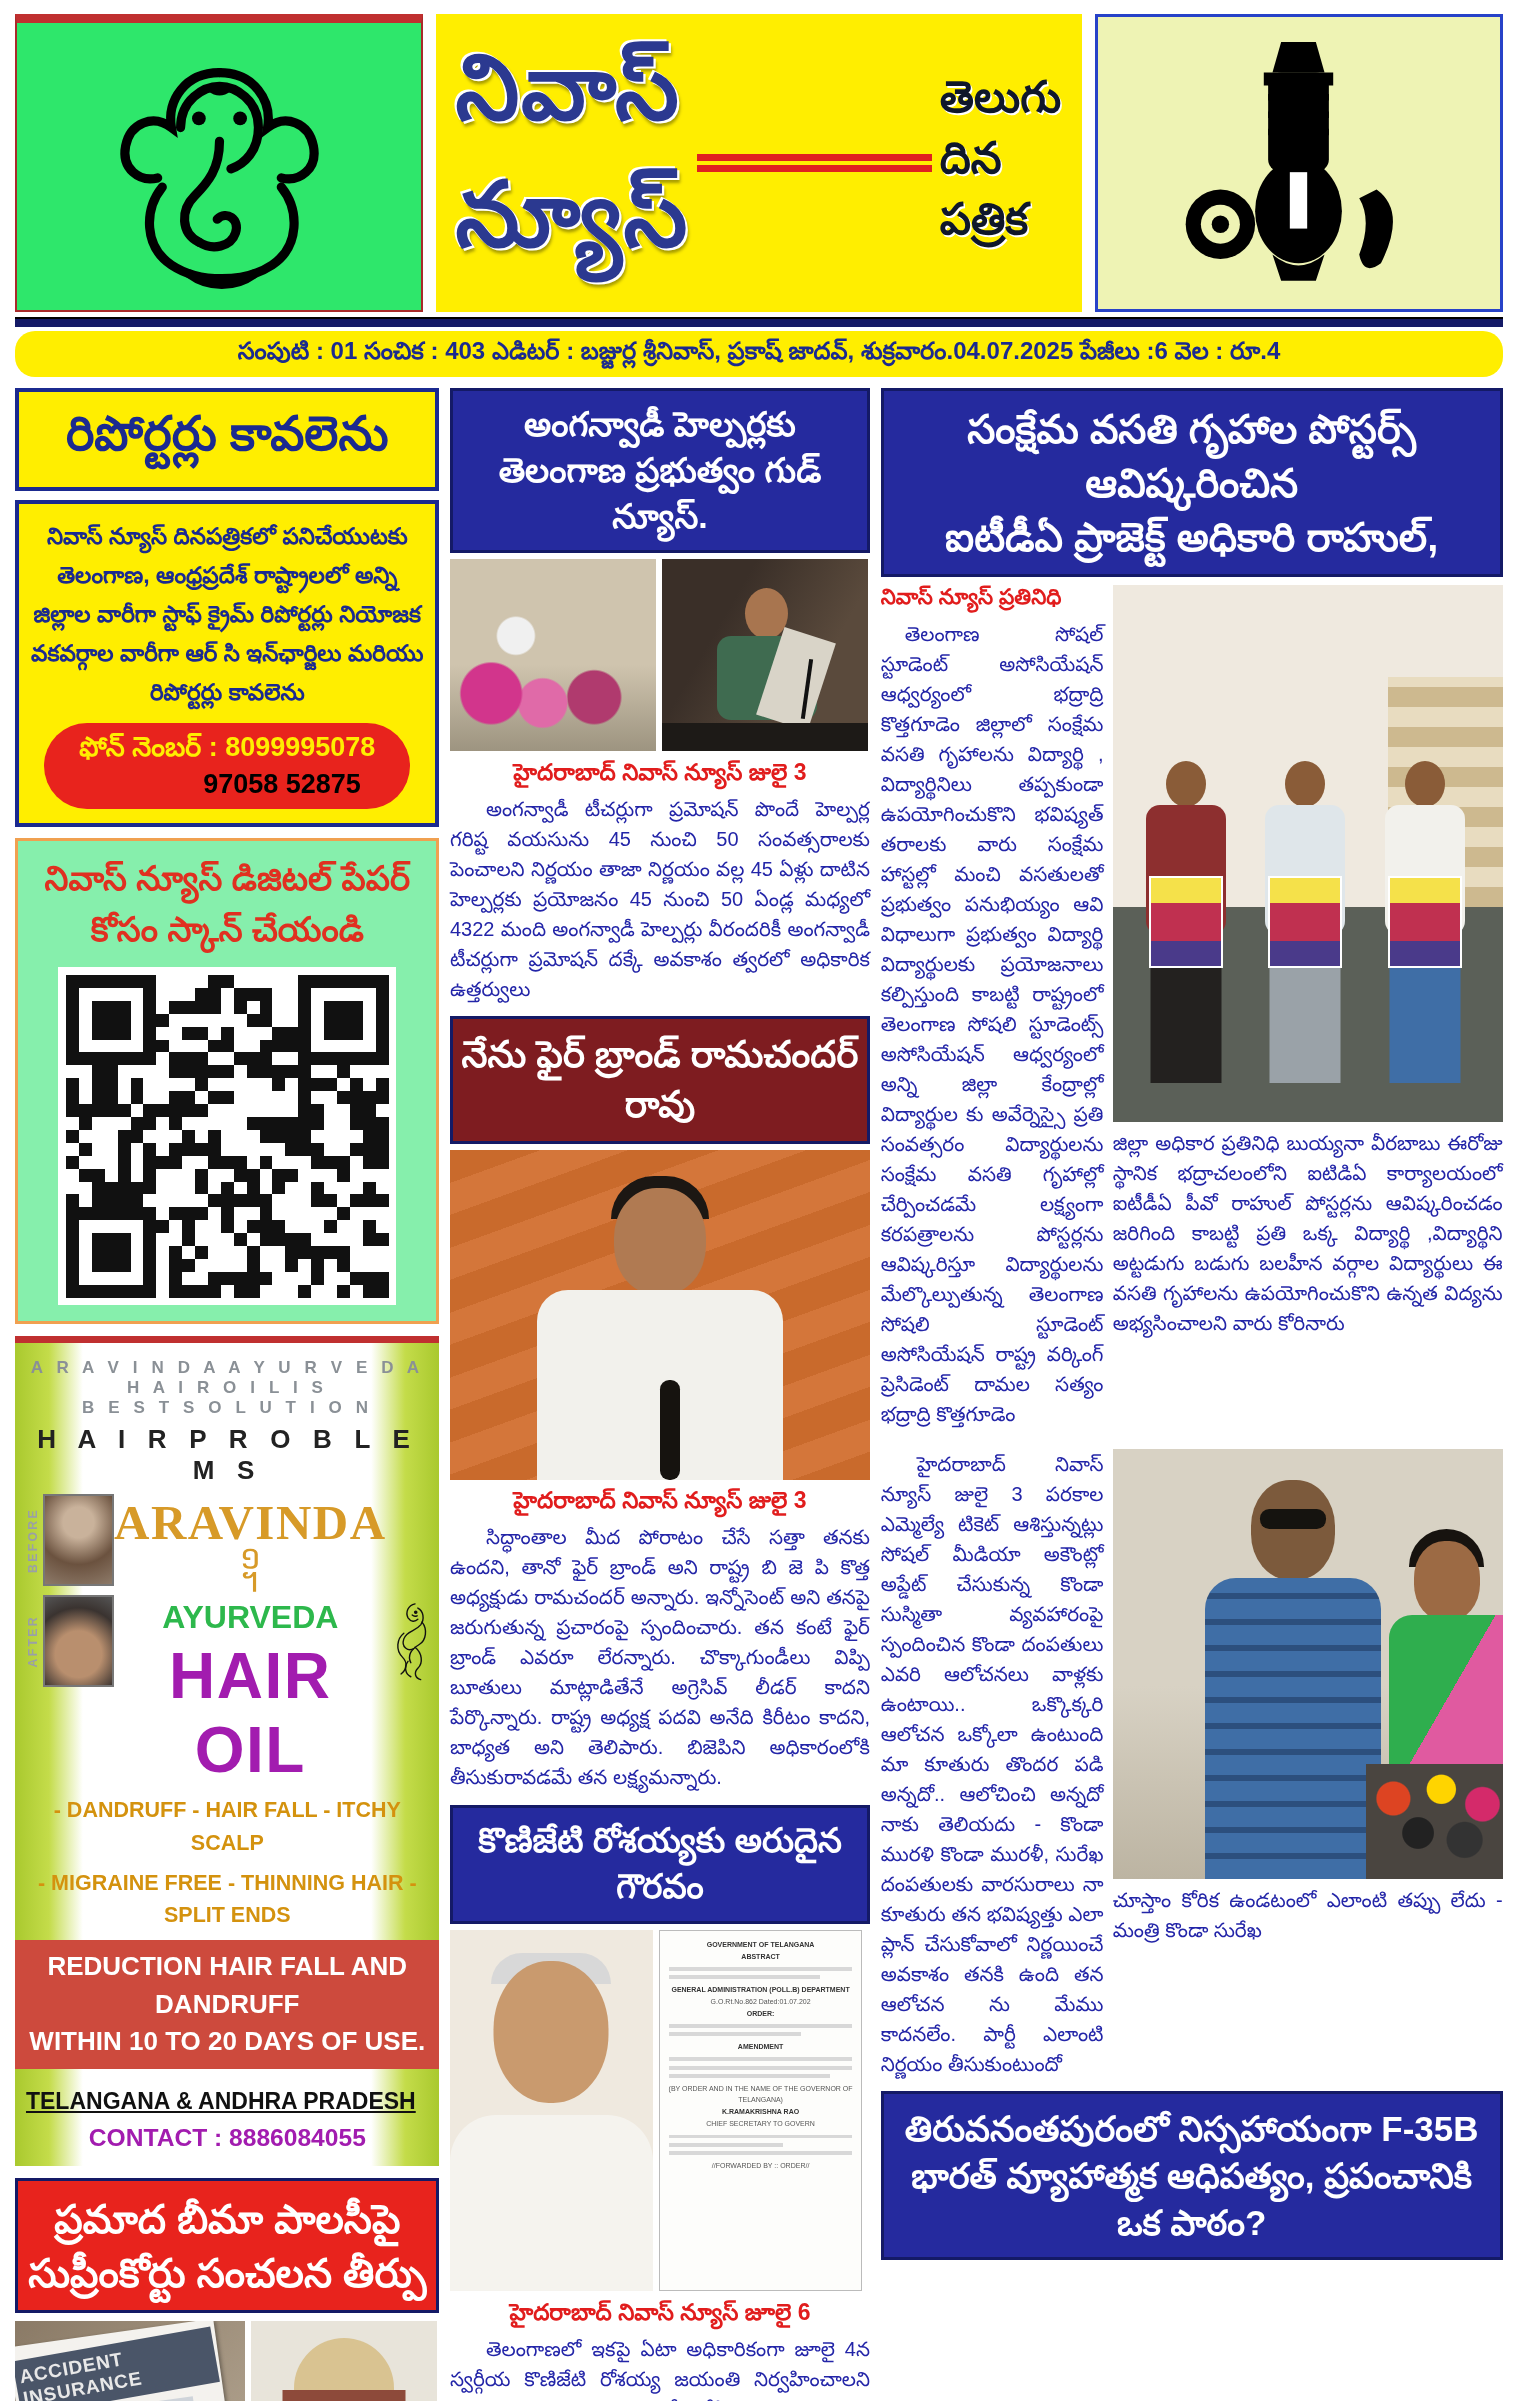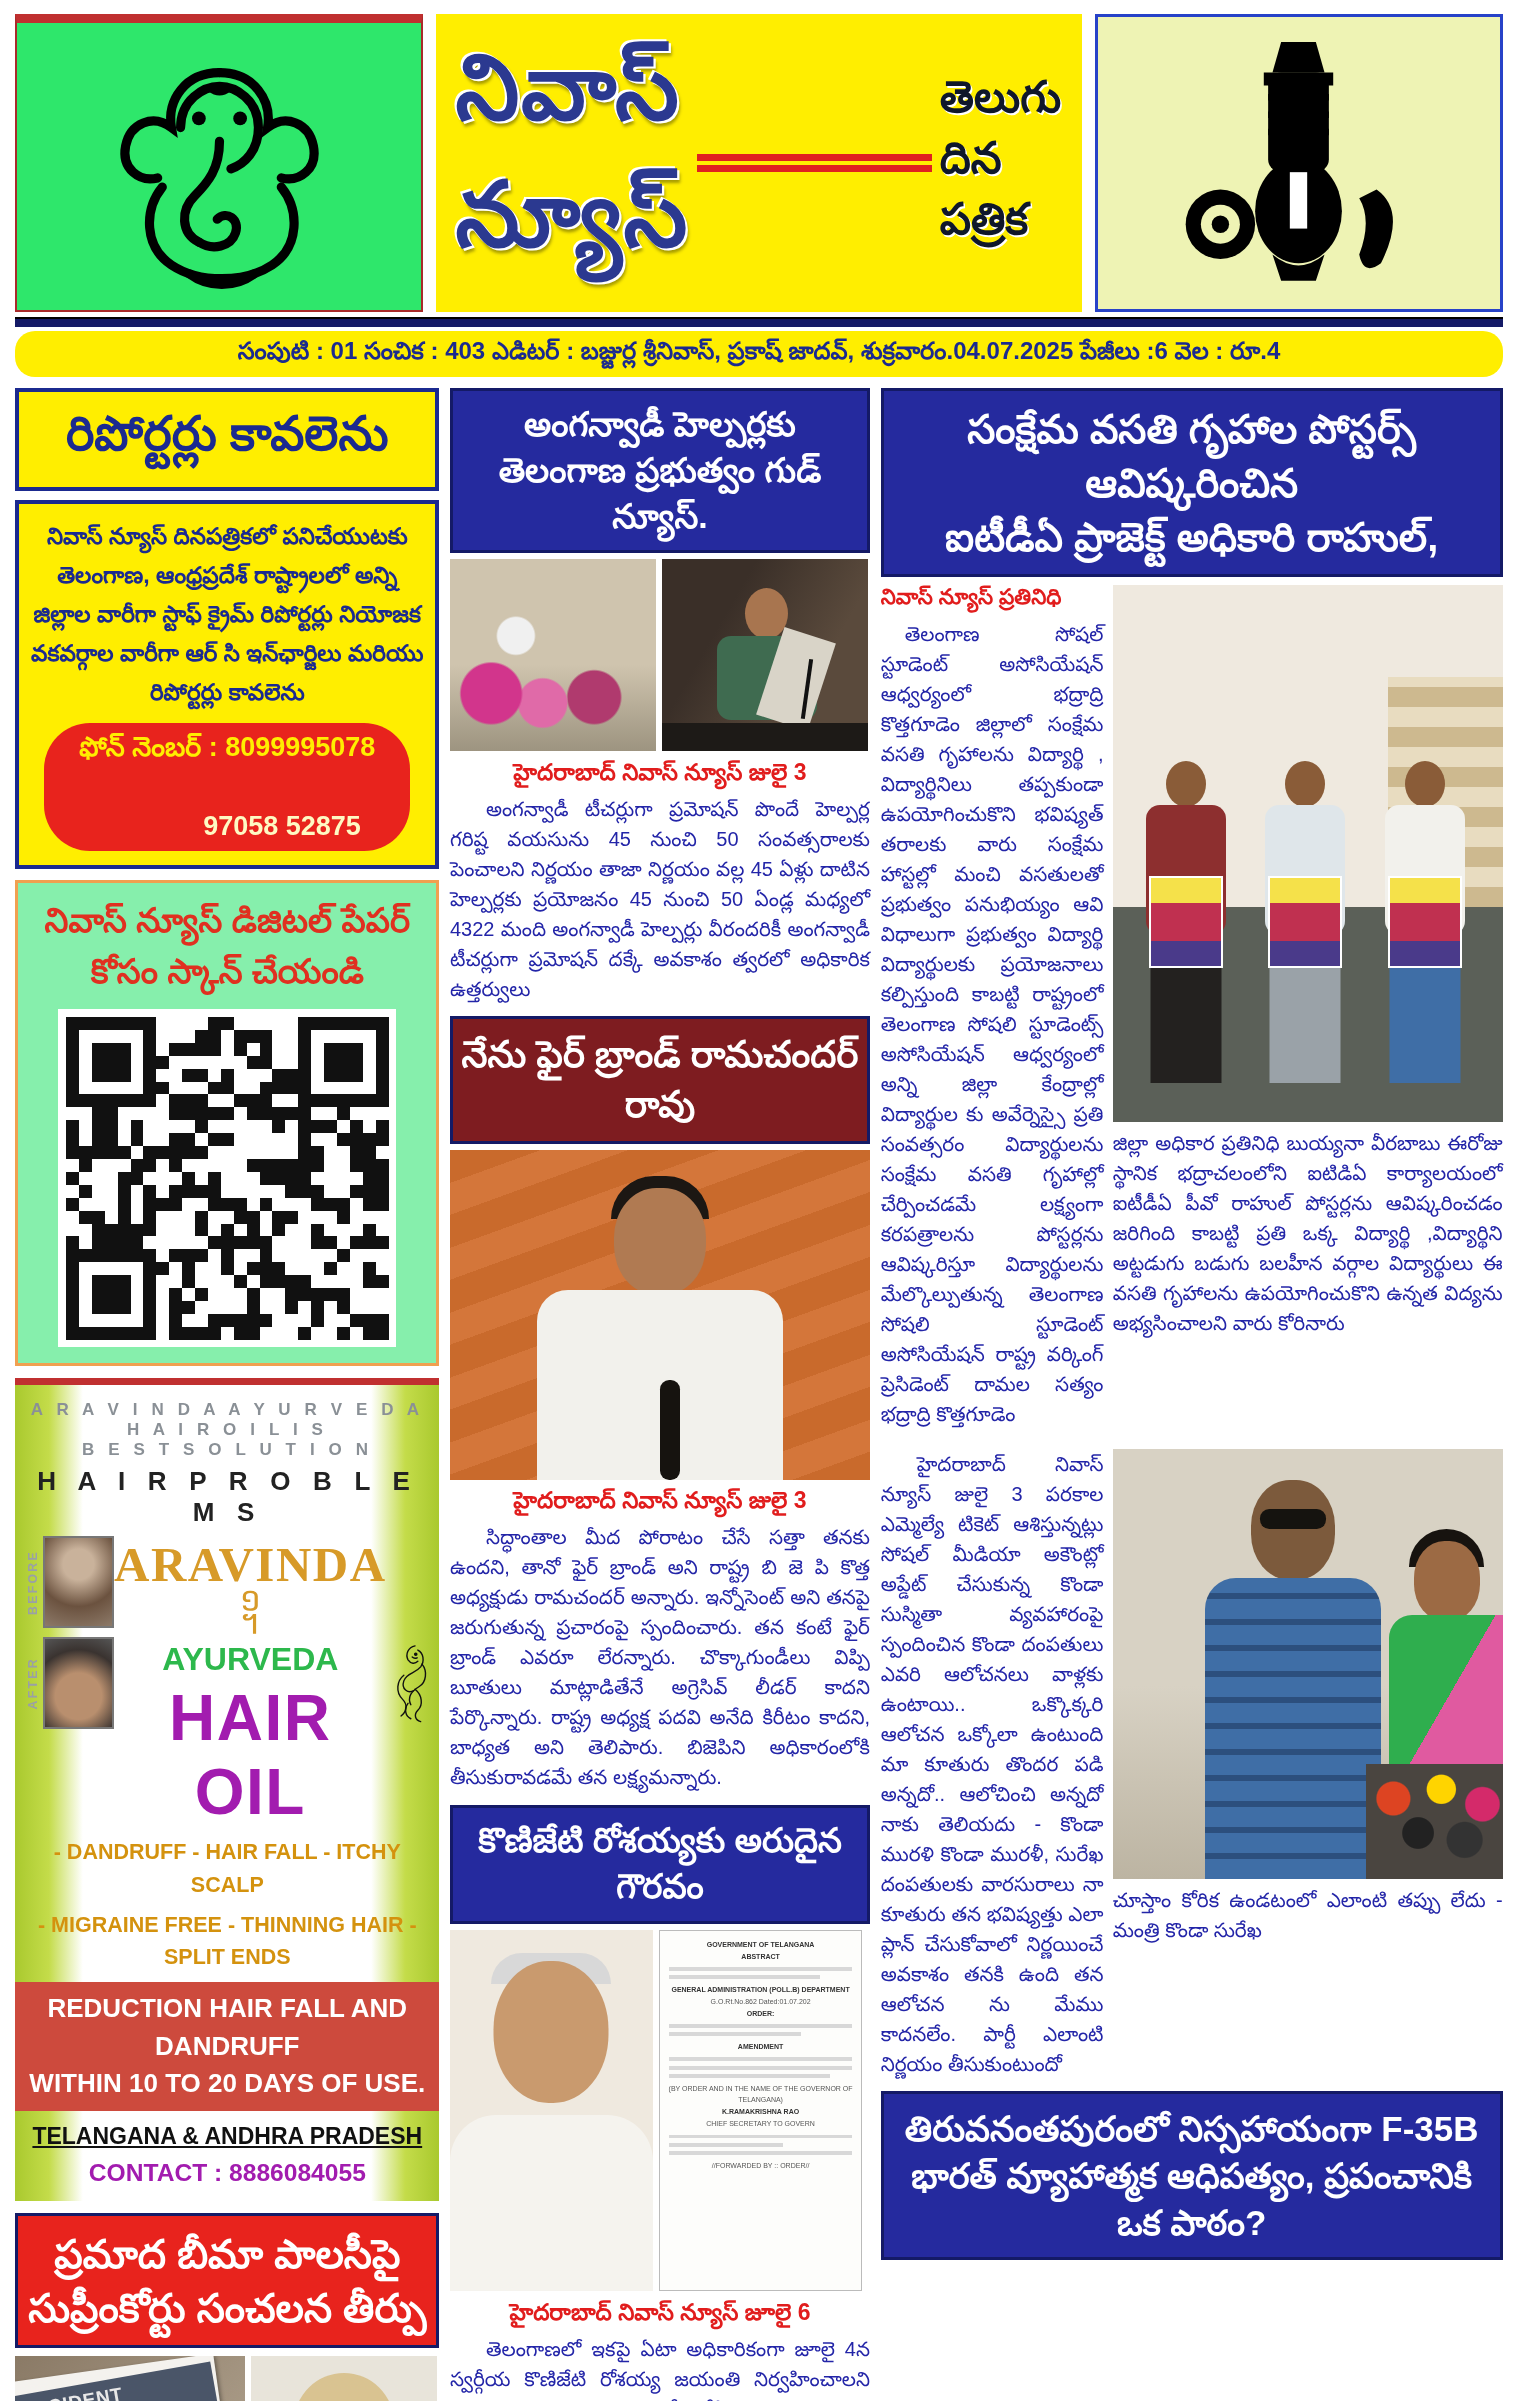--- a/index.html
+++ b/index.html
@@ -36,21 +36,21 @@
   .photo { position:relative; overflow:hidden; }
   .photo-row { display:flex; gap:6.1px; }
 
   
   .rep-title-box { background:#ffee00; border:4.6px solid #1b2a8f; padding:14px 4.6px; text-align:center; }
   .rep-title-box .t { font-size:48px; font-weight:bold; color:#1b2a8f; }
   .rep-detail-box { background:#ffee00; border:4.6px solid #1b2a8f; margin-top:9.2px; padding:12.3px 9.2px 14px; }
   .rep-detail-box .b { color:#1b2a8f; font-weight:bold; font-size:23px; line-height:1.7; text-align:center; }
   .phone-pill { margin:10.7px auto 0; width:92%; background:#e8231d; border-radius:46px; padding:9.2px 18.4px; }
   .phone-pill .p1 { color:#ffee00; font-weight:bold; font-size:27px; text-align:center; }
-  .phone-pill .p2 { color:#fef9c3; font-weight:bold; font-size:27px; text-align:right; padding-right:31px;margin-top:42px; }
+  .phone-pill .p2 { color:#000000; font-weight:bold; font-size:27px; text-align:right; padding-right:31px; }
   .digital-box { background:#86efac; border:3.8px solid #f0a050; margin-top:10.7px; padding:12.3px 7.7px 15.3px; }
   .digital-box .d { color:#e03020; font-weight:bold; font-size:34px; text-align:center; line-height:1.5; }
   .qr-wrap { background:#fff; margin:12.3px auto 0; width:338px; height:338px; padding:7.7px; }
   #qr-grid { display:grid; width:100%; height:100%; }
   #qr-grid .on { background:#111; }
 
   
   .hair-ad { margin-top:12.3px; background:linear-gradient(90deg,#a9c92e 0%,#c4dc4a 8%,#ffffff 16%,#ffffff 84%,#c4dc4a 92%,#a9c92e 100%); border-top:7.7px solid #c03030; padding:15.3px 10.7px 0; }
   .hair-top { color:#8a9096; font-weight:bold; letter-spacing:4.6px; text-align:center; font-size:17px; }
   .hair-problems { color:#222; font-weight:bold; letter-spacing:7.7px; text-align:center; font-size:26px; margin-top:6.1px; }
@@ -62,21 +62,21 @@
   .ba-before { background:radial-gradient(circle at 50% 30%, #c9b29b 22%, #6b523f 60%, #8d7a69 100%); }
   .ba-after { background:radial-gradient(circle at 50% 65%, #b98f6e 35%, #3a3330 70%, #555 100%); }
   .brand-col { flex:1; text-align:center; }
   .brand-name { color:#d79a28; font-size:49px; font-weight:bold; letter-spacing:1.5px; font-family:"Liberation Serif", serif; }
   .brand-flourish { color:#d79a28; font-size:34px; margin-top:-4.6px; }
   .brand-ayur { color:#2db84c; font-size:32px; font-weight:bold; margin-top:6.1px; }
   .brand-oil { color:#a21caf; font-size:64px; font-weight:bold; letter-spacing:1.5px; margin-top:3.1px; }
   .hair-girl { width:115px; }
   .hair-bullets { color:#d4920e; font-weight:bold; text-align:center; font-size:21.5px; line-height:1.5; margin-top:7.7px; }
   .hair-banner { background:#cd4a3d; color:#fff; font-weight:bold; text-align:center; font-size:26px; line-height:1.45; padding:7.7px 4.6px; margin:9.2px -10.7px 0; }
-  .hair-region { color:#111; font-weight:bold; text-decoration:underline; text-align:center; font-size:23px; margin-top:12px; }
+  .hair-region { color:#111; font-weight:bold; text-decoration:underline; text-align:left; font-size:23px; margin-top:19px; }
   .hair-contact { color:#a21caf; font-weight:bold; text-align:center; font-size:24.6px; margin:9.2px 0 14px; }
 
   
   .ins-photos { margin-top:7.7px; }
   .ins-form { width:230px; height:222px; background:linear-gradient(135deg,#8a7a66,#b9ab97); }
   .ins-paper { position:absolute; left:6.1px; top:10.7px; width:207px; height:199px; background:#f4f2ee; transform:rotate(-8deg); box-shadow:1.5px 2.3px 4.6px rgba(0,0,0,.4); }
   .ins-head { background:#4a5568; color:#e8e8e8; font-weight:bold; font-size:19px; letter-spacing:0.8px; padding:6.1px 4.6px; transform:rotate(-2deg); margin:10.7px 3.1px 6.1px; }
   .ins-line { height:5.4px; background:#cfd4da; margin:7px 10.7px; } .ins-line.w80 { width:80%; }
   .court { width:186px; height:222px; background:linear-gradient(#e8e4da 55%, #ded6c6 100%); }
   .court-dome { position:absolute; left:50%; top:17px; transform:translateX(-50%); width:100px; height:54px; background:#d9c391; border-radius:50px 50px 0 0; }

